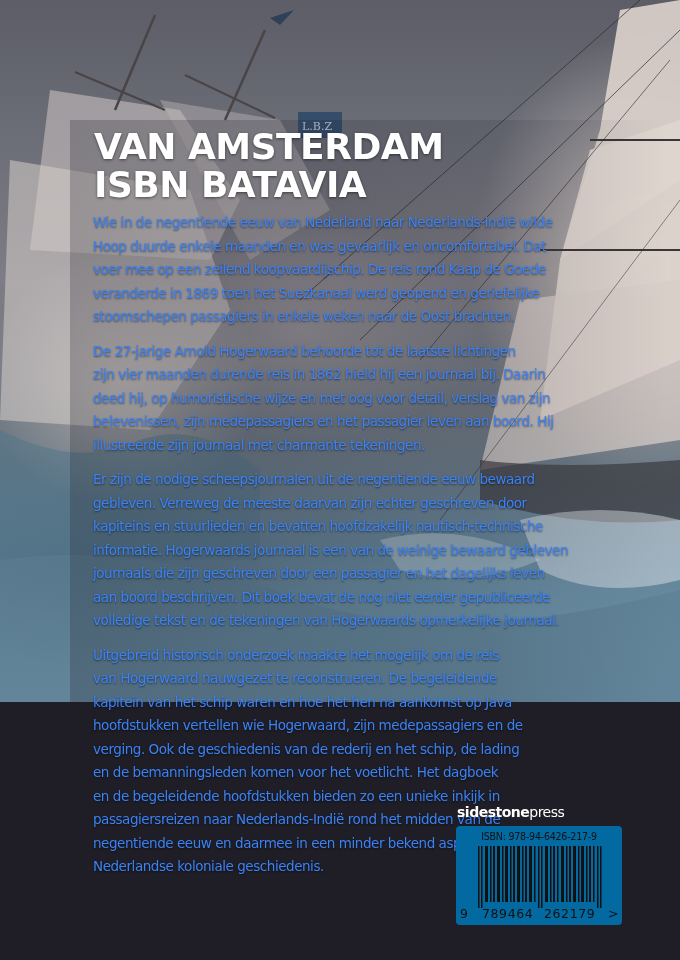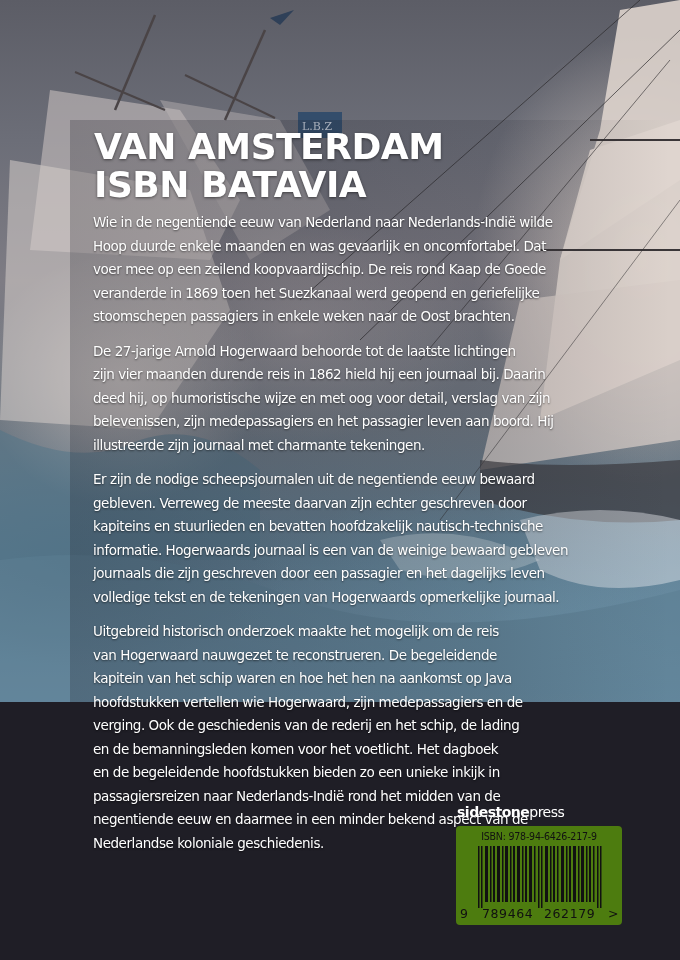--- a/index.html
+++ b/index.html
@@ -29,35 +29,35 @@
     }
     .title {
       position: absolute; left: 94px; top: 128px; margin: 0;
       color: #ffffff; font-family: "DejaVu Sans", sans-serif; font-weight: bold;
       font-size: 36px; line-height: 38px; letter-spacing: -0.5px;
       text-shadow: 0 1px 3px rgba(0,0,0,0.5);
     }
     .title span { display: block; }
     .blurb {
       position: absolute; left: 93px; top: 211px; width: 580px;
-      color: #ffffff; font-family: "DejaVu Sans", sans-serif;
+      color: #3b82f6; font-family: "DejaVu Sans", sans-serif;
       font-size: 13.5px; line-height: 23.5px; letter-spacing: -0.45px;
       text-shadow: 0 1px 2px rgba(0,0,0,0.55);
     }
     .blurb p { margin: 0 0 11px 0; }
     .blurb .ln { display: block; white-space: nowrap; }
     .publisher {
       position: absolute; left: 457px; top: 804px; color: #ffffff;
       font-family: "DejaVu Sans", sans-serif; font-size: 14px; letter-spacing: -0.5px;
     }
     .publisher .bold { font-weight: bold; }
     .publisher .light { font-weight: normal; }
     .barcode-box {
       position: absolute; left: 456px; top: 826px; width: 166px; height: 99px;
-      background: #4d7c0f; border-radius: 4px;
+      background: #0369a1; border-radius: 4px;
     }
     .isbn {
       position: absolute; left: 0; top: 4px; width: 166px; text-align: center;
       font-family: "DejaVu Sans Condensed", "DejaVu Sans", sans-serif; font-size: 10.5px; color: #111;
       letter-spacing: -0.2px;
     }
     .bars { position: absolute; left: 22px; top: 20px; }
     .ean {
       position: absolute; left: 2px; top: 80px; width: 162px;
       font-family: "DejaVu Sans", sans-serif; font-size: 12.5px; color: #111;
@@ -132,20 +132,21 @@
       <span class="ln">deed hij, op humoristische wijze en met oog voor detail, verslag van zijn</span>
       <span class="ln">belevenissen, zijn medepassagiers en het passagier leven aan boord. Hij</span>
       <span class="ln">illustreerde zijn journaal met charmante tekeningen.</span>
     </p>
     <p>
       <span class="ln">Er zijn de nodige scheepsjournalen uit de negentiende eeuw bewaard</span>
       <span class="ln">gebleven. Verreweg de meeste daarvan zijn echter geschreven door</span>
       <span class="ln">kapiteins en stuurlieden en bevatten hoofdzakelijk nautisch-technische</span>
       <span class="ln">informatie. Hogerwaards journaal is een van de weinige bewaard gebleven</span>
       <span class="ln">journaals die zijn geschreven door een passagier en het dagelijks leven</span>
+      <span class="ln">aan boord beschrijven. Dit boek bevat de nog niet eerder gepubliceerde</span>
       <span class="ln">volledige tekst en de tekeningen van Hogerwaards opmerkelijke journaal.</span>
     </p>
     <p>
       <span class="ln">Uitgebreid historisch onderzoek maakte het mogelijk om de reis</span>
       <span class="ln">van Hogerwaard nauwgezet te reconstrueren. De begeleidende</span>
       <span class="ln">kapitein van het schip waren en hoe het hen na aankomst op Java</span>
       <span class="ln">hoofdstukken vertellen wie Hogerwaard, zijn medepassagiers en de</span>
       <span class="ln">verging. Ook de geschiedenis van de rederij en het schip, de lading</span>
       <span class="ln">en de bemanningsleden komen voor het voetlicht. Het dagboek</span>
       <span class="ln">en de begeleidende hoofdstukken bieden zo een unieke inkijk in</span>

